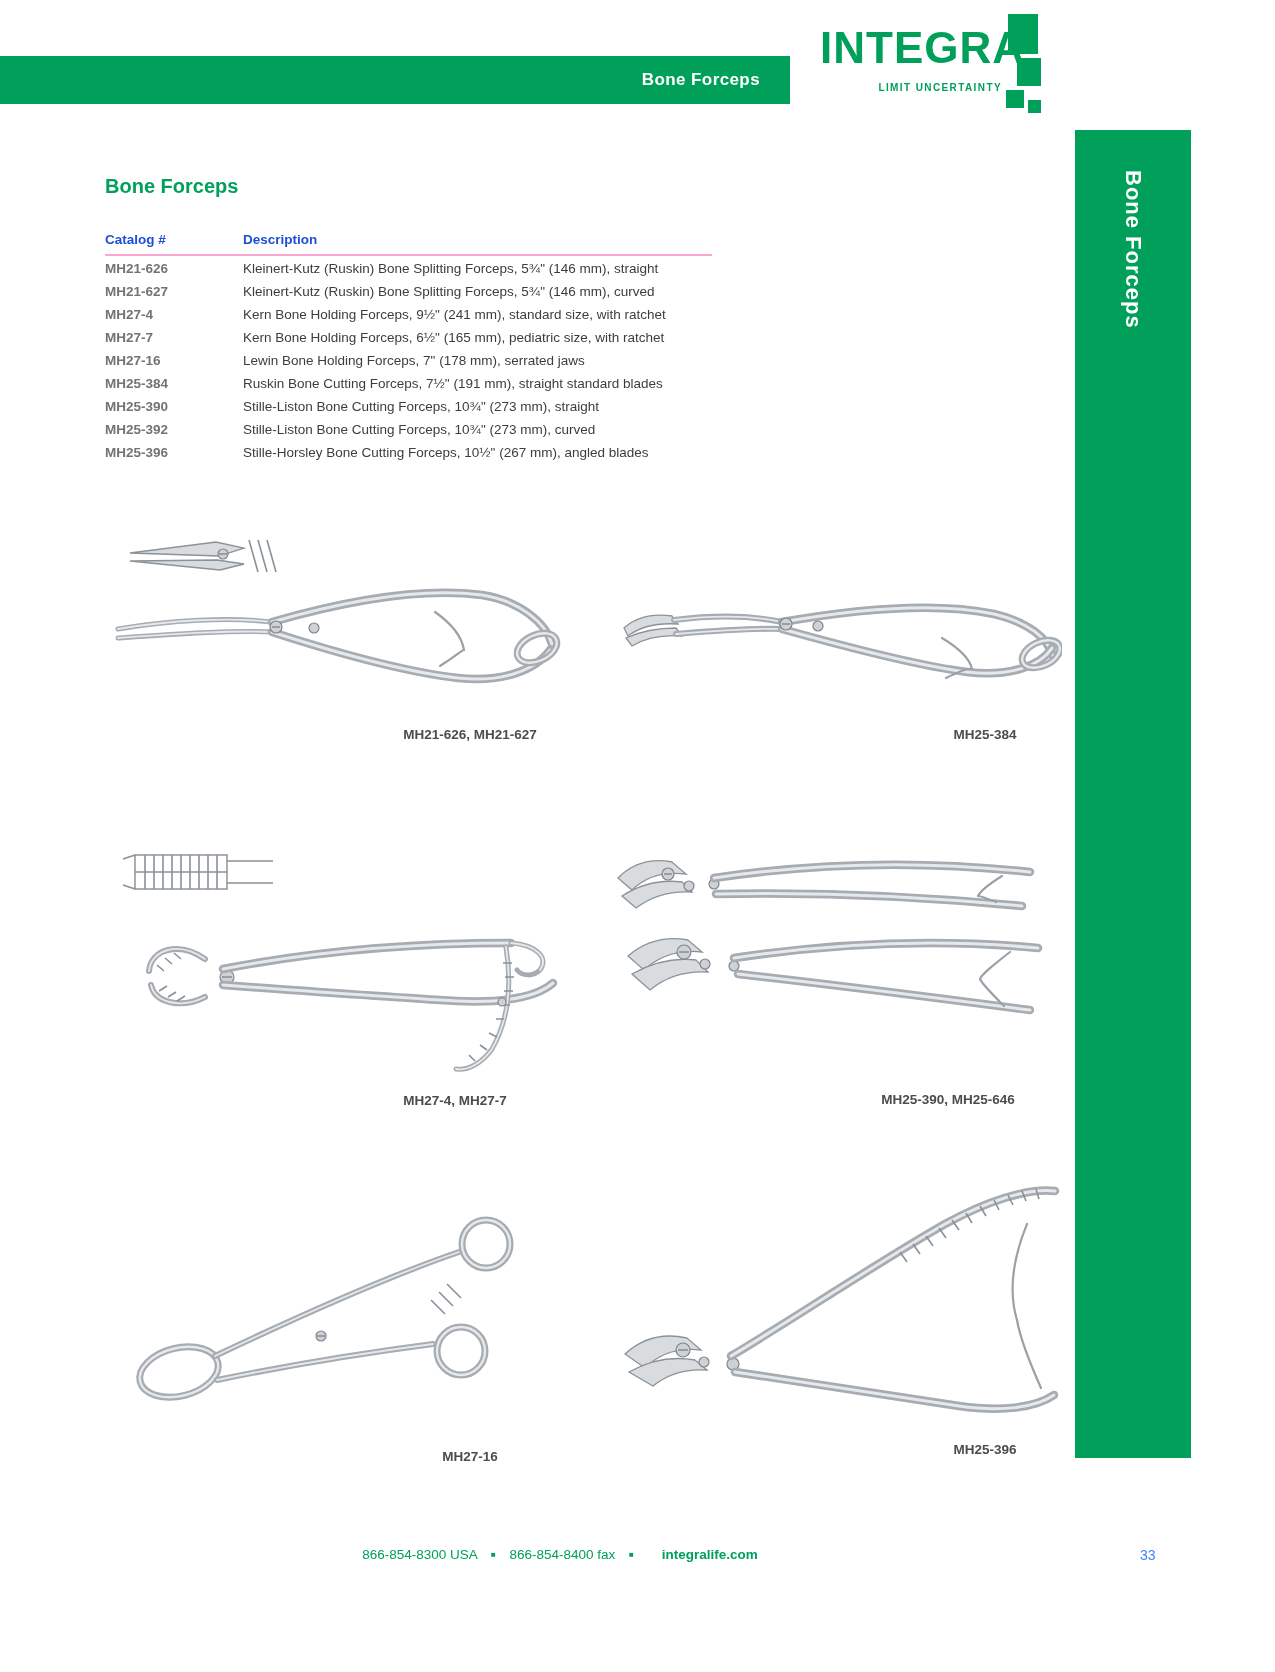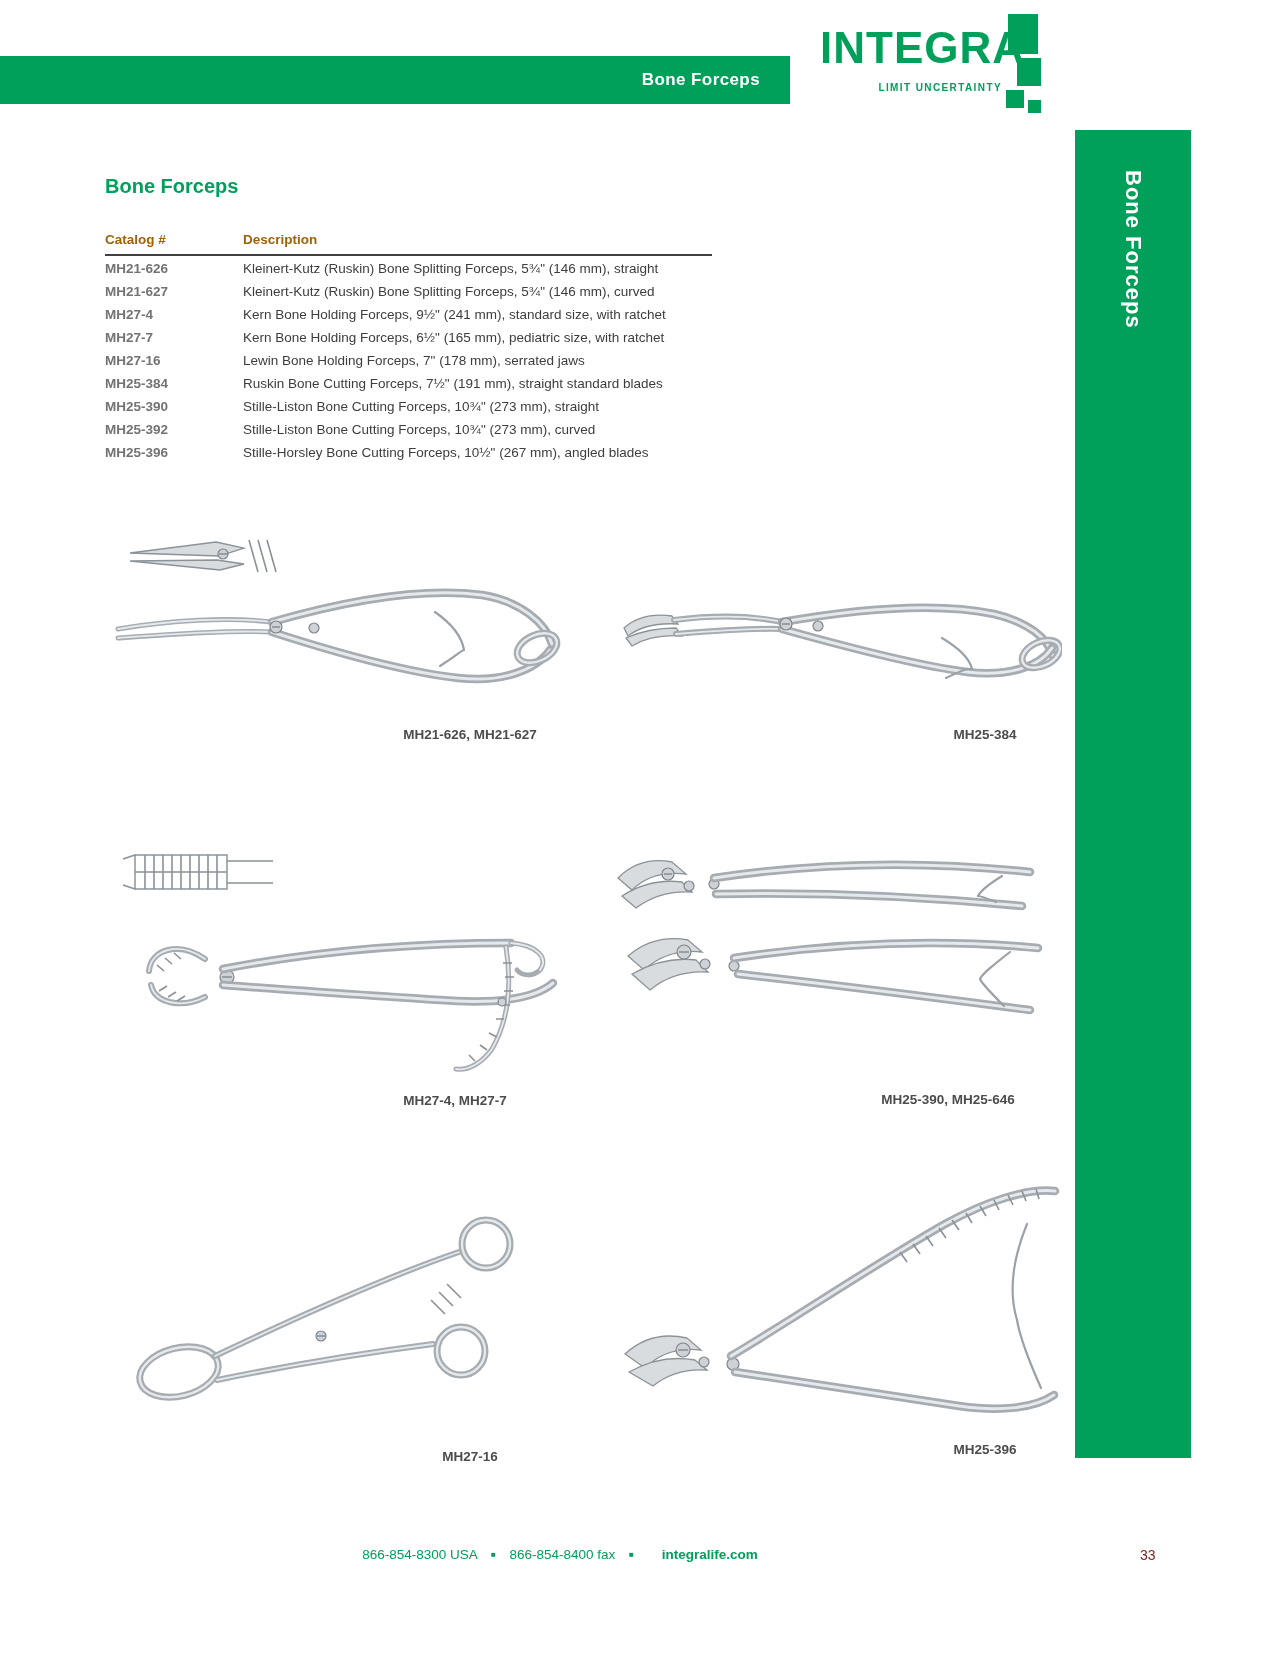--- a/index.html
+++ b/index.html
@@ -28,22 +28,22 @@
   
   .side-band{position:absolute;left:1075px;top:130px;width:116px;height:1328px;
              background:var(--c-green,#00A05B);display:flex;justify-content:center;}
   .side-label{writing-mode:vertical-rl;color:#fff;font-weight:bold;font-size:22px;
               letter-spacing:1px;margin-top:40px;height:-moz-fit-content;height:fit-content;}
 
   
   .content-title{position:absolute;left:105px;top:175px;font-size:20px;font-weight:bold;
                  color:var(--c-green,#00A05B);}
   .catalog-table{position:absolute;left:105px;top:232px;width:607px;border-collapse:collapse;}
-  .catalog-table th{text-align:left;font-size:13.5px;color:#a16207;font-weight:bold;
-                    padding:0 0 7px 0;border-bottom:2px solid #404040;}
+  .catalog-table th{text-align:left;font-size:13.5px;color:#1d4ed8;font-weight:bold;
+                    padding:0 0 7px 0;border-bottom:2px solid #f9a8d4;}
   .catalog-table th.col-cat{width:138px;}
   .catalog-table td{font-size:13.5px;padding:4.5px 0 3.5px 0;vertical-align:top;}
   .catalog-table td.cat{font-weight:bold;color:#737373;}
   .catalog-table td.desc{color:#3d3d3d;}
 
   
   .figure{position:absolute;}
   .figure svg{width:100%;height:100%;display:block;}
   .caption{position:absolute;transform:translateX(-50%);white-space:nowrap;
            font-size:13.5px;font-weight:bold;color:#4c4c4c;}
@@ -59,21 +59,21 @@
   .mfill{fill:#d9dcdf;stroke:#8b9298;stroke-width:1.3;}
   .screw{fill:#ced2d6;stroke:#7e858c;stroke-width:1.2;}
   .ring{stroke:#a6acb2;stroke-width:7;fill:none;}
   .ringh{stroke:#e6e9eb;stroke-width:2.4;fill:none;}
 
   
   .footer{position:absolute;top:1547px;left:0;width:1120px;text-align:center;
           font-size:13.5px;color:var(--c-green,#00A05B);}
   .footer .sep{font-size:8px;margin:0 10px;position:relative;top:-2px;}
   .footer .site{font-weight:bold;padding-left:14px;}
-  .pageno{position:absolute;left:1140px;top:1547px;font-size:14px;color:#7f1d1d;text-align:right;}
+  .pageno{position:absolute;left:1140px;top:1547px;font-size:14px;color:#3b82f6;text-align:right;}
 </style>
 </head>
 <body>
 
 <div class="page">
 
   <div class="header-band">
     <span class="header-title">Bone Forceps</span>
   </div>
 

